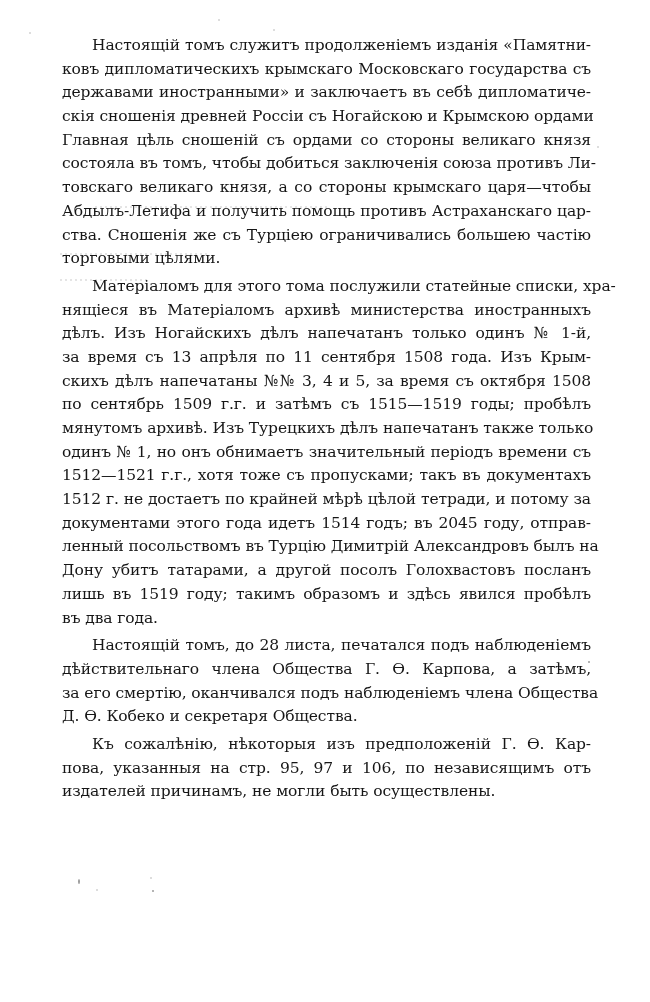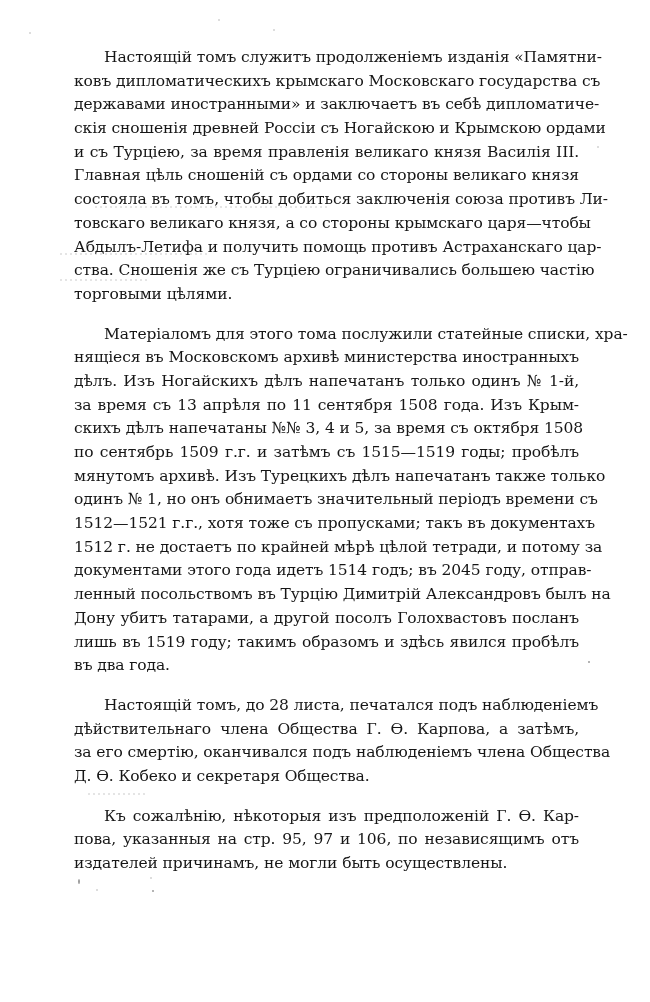--- a/index.html
+++ b/index.html
@@ -14,21 +14,21 @@
     background: var(--paper, #ffffff);
   }
   .textblock {
     position: absolute;
     left: 58px; top: 30px; width: 537px;
     font-size: 15.5px;
     line-height: 23.7px;
     color: var(--ink, #161616);
     letter-spacing: -0.1px;
   }
-  .paragraph { margin: 16px; padding: 0; }
+  .paragraph { margin: 4px; padding: 0; }
   .line {
     height: 23.7px;
     text-align: justify;
     text-align-last: justify;
     white-space: nowrap;
   }
   .line.last {
     text-align: right;
     text-align-last: left;
   }
@@ -49,31 +49,30 @@
 </head>
 <body style="--paper: #ffffff; --ink: #161616;">
 
 <div class="scan-page">
   <div class="textblock" id="textblock">
       <div class="paragraph">
         <div class="line indent">Настоящій томъ служитъ продолженіемъ изданія «Памятни-</div>
         <div class="line">ковъ дипломатическихъ крымскаго Московскаго государства съ</div>
         <div class="line">державами иностранными» и заключаетъ въ себѣ дипломатиче-</div>
         <div class="line">скія сношенія древней Россіи съ Ногайскою и Крымскою ордами</div>
-        <div class="line">и съ Турціею, за время правленія великаго князя Василія III.</div>
         <div class="line">Главная цѣль сношеній съ ордами со стороны великаго князя</div>
         <div class="line">состояла въ томъ, чтобы добиться заключенія союза противъ Ли-</div>
         <div class="line">товскаго великаго князя, а со стороны крымскаго царя—чтобы</div>
         <div class="line">Абдылъ-Летифа и получить помощь противъ Астраханскаго цар-</div>
         <div class="line">ства. Сношенія же съ Турціею ограничивались большею частію</div>
         <div class="line last">торговыми цѣлями.</div>
       </div>
       <div class="paragraph">
         <div class="line indent">Матеріаломъ для этого тома послужили статейные списки, хра-</div>
-        <div class="line">нящіеся въ Московскомъ архивѣ министерства иностранныхъ</div>
+        <div class="line">нящіеся въ Матеріаломъ архивѣ министерства иностранныхъ</div>
         <div class="line">дѣлъ. Изъ Ногайскихъ дѣлъ напечатанъ только одинъ № 1-й,</div>
         <div class="line">за время съ 13 апрѣля по 11 сентября 1508 года. Изъ Крым-</div>
         <div class="line">скихъ дѣлъ напечатаны №№ 3, 4 и 5, за время съ октября 1508</div>
         <div class="line">по сентябрь 1509 г.г. и затѣмъ съ 1515—1519 годы; пробѣлъ</div>
         <div class="line">мянутомъ архивѣ. Изъ Турецкихъ дѣлъ напечатанъ также только</div>
         <div class="line">одинъ № 1, но онъ обнимаетъ значительный періодъ времени съ</div>
         <div class="line">1512—1521 г.г., хотя тоже съ пропусками; такъ въ документахъ</div>
         <div class="line">1512 г. не достаетъ по крайней мѣрѣ цѣлой тетради, и потому за</div>
         <div class="line">документами этого года идетъ 1514 годъ; въ 2045 году, отправ-</div>
         <div class="line">ленный посольствомъ въ Турцію Димитрій Александровъ былъ на</div>

